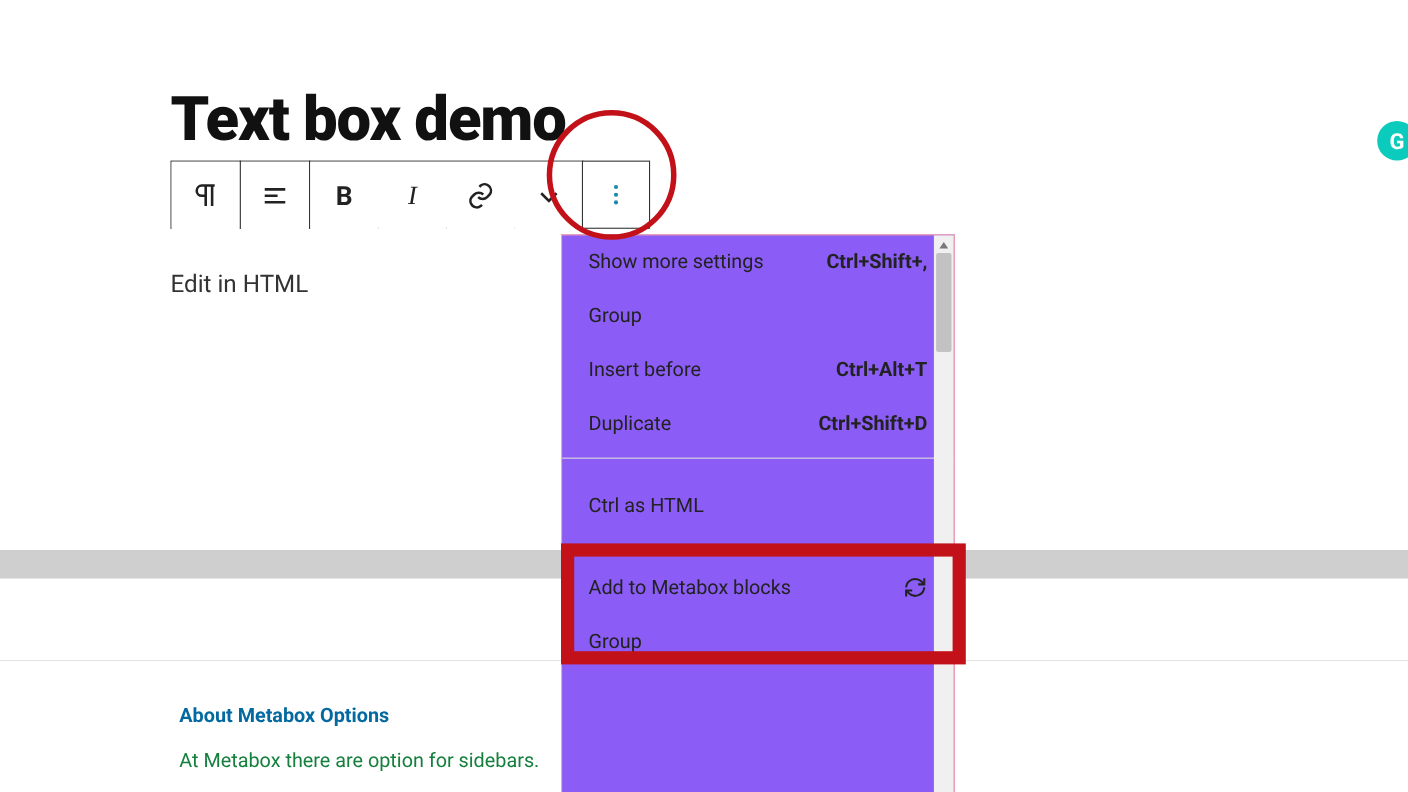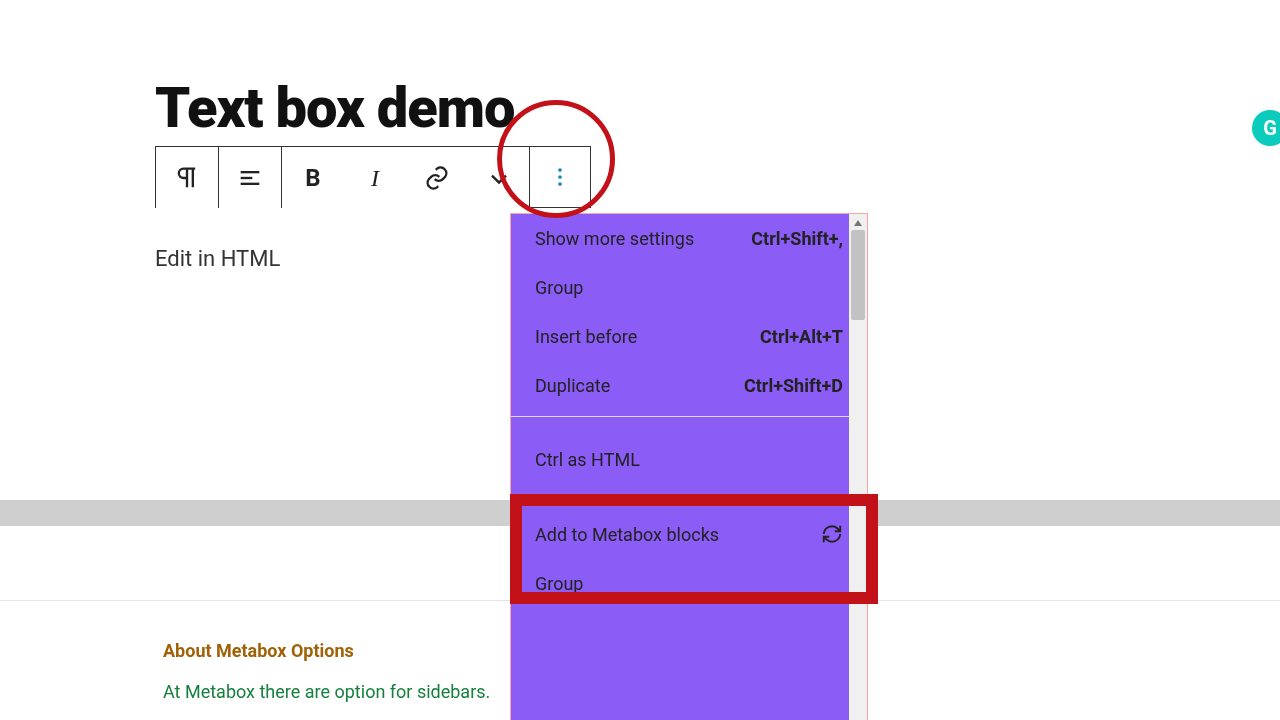--- a/index.html
+++ b/index.html
@@ -163,21 +163,21 @@
   z-index: 0;
 }
 .metabox {
   position: absolute;
   left: 163px;
   top: 640px;
 }
 .metabox-title {
   font-weight: 700;
   font-size: 18px;
-  color: #a16207;
+  color: #0369a1;
   margin-bottom: 20px;
 }
 .metabox-desc {
   font-size: 18px;
   color: #15803d;
 }
 .badge {
   position: absolute;
   right: -8px;
   top: 110px;

